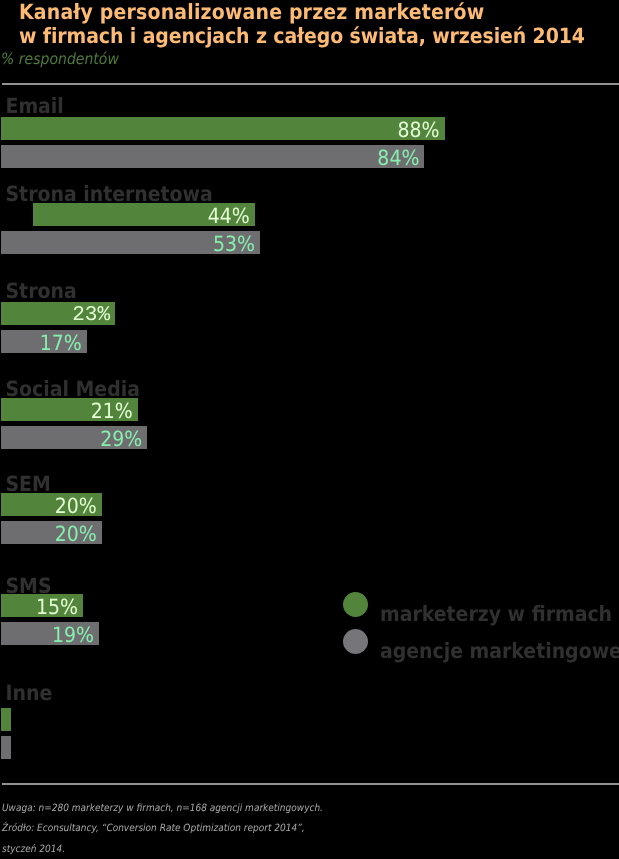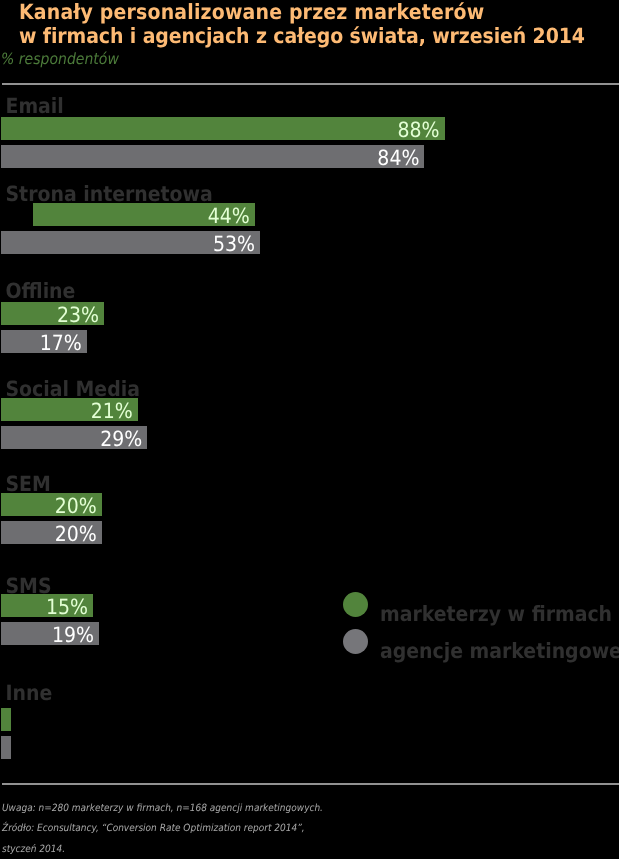--- a/index.html
+++ b/index.html
@@ -32,21 +32,21 @@
             font-weight:bold;font-stretch:condensed;white-space:nowrap;
             line-height:1;}
   .bar{position:absolute;left:1px;height:22.6px;}
   .bar .val{position:absolute;right:5px;top:50%;
             transform:translateY(-50%);margin-top:2px;
             font-size:21px;font-stretch:condensed;line-height:1;
             white-space:nowrap;}
   .bar.s0{background:#52843c;}
   .bar.s0 .val{color:#e3ffd4;}
   .bar.s1{background:#6e6e71;}
-  .bar.s1 .val{color:#ffffff;}
+  .bar.s1 .val{color:#86efac;}
 
   
   .legend{position:absolute;left:343px;top:592px;}
   .legrow{position:absolute;left:0;height:25px;}
   .legrow.r0{top:0px;}
   .legrow.r1{top:37px;}
   .legdot{position:absolute;left:0;top:0;width:25px;height:25px;
           border-radius:50%;}
   .legtext{position:absolute;left:37px;top:4px;color:#303030;
            font-size:21px;font-weight:bold;font-stretch:condensed;
@@ -79,43 +79,43 @@
       <div class="bar s1" style="top: 145.2px; width: 423.36px; background: rgb(110, 110, 113);">
         <span class="val">84%</span>
       </div>
       <div class="catlabel" style="top: 184px;">Strona internetowa</div>
       <div class="bar s0" style="top: 203px; width: 221.76px; background: rgb(82, 132, 60); margin-left: 32px;">
         <span class="val">44%</span>
       </div>
       <div class="bar s1" style="top: 231.2px; width: 259px; background: rgb(110, 110, 113);">
         <span class="val">53%</span>
       </div>
-      <div class="catlabel" style="top: 281px;">Offline</div>
-      <div class="bar s0" style="top: 302px; width: 103px; background: rgb(82, 132, 60);">
+      <div class="catlabel" style="top: 281px;">Strona</div>
+      <div class="bar s0" style="top: 302px; width: 114px; background: rgb(82, 132, 60); font-family: Liberation Mono, monospace;">
         <span class="val">23%</span>
       </div>
       <div class="bar s1" style="top: 330.2px; width: 85.68px; background: rgb(110, 110, 113);">
         <span class="val">17%</span>
       </div>
       <div class="catlabel" style="top: 379px;">Social Media</div>
       <div class="bar s0" style="top: 398px; width: 105.84px; background: rgb(82, 132, 60); padding-left: 31px;">
         <span class="val">21%</span>
       </div>
       <div class="bar s1" style="top: 426.2px; width: 146.16px; background: rgb(110, 110, 113);">
         <span class="val">29%</span>
       </div>
       <div class="catlabel" style="top: 474px;">SEM</div>
       <div class="bar s0" style="top: 493px; width: 100.8px; background: rgb(82, 132, 60);">
         <span class="val">20%</span>
       </div>
       <div class="bar s1" style="top: 521.2px; width: 100.8px; background: rgb(110, 110, 113);">
         <span class="val">20%</span>
       </div>
       <div class="catlabel" style="top: 576px;">SMS</div>
-      <div class="bar s0" style="top: 594px; width: 92px; background: rgb(82, 132, 60);">
+      <div class="bar s0" style="top: 594px; width: 82px; background: rgb(82, 132, 60);">
         <span class="val">15%</span>
       </div>
       <div class="bar s1" style="top: 622.2px; width: 98px; background: rgb(110, 110, 113);">
         <span class="val">19%</span>
       </div>
       <div class="catlabel" style="top: 683px;">Inne</div>
       <div class="bar s0" style="top: 708px; width: 10.08px; background: rgb(82, 132, 60);"></div>
       <div class="bar s1" style="top: 736.2px; width: 10.08px; background: rgb(110, 110, 113);"></div>
     </div>
 

